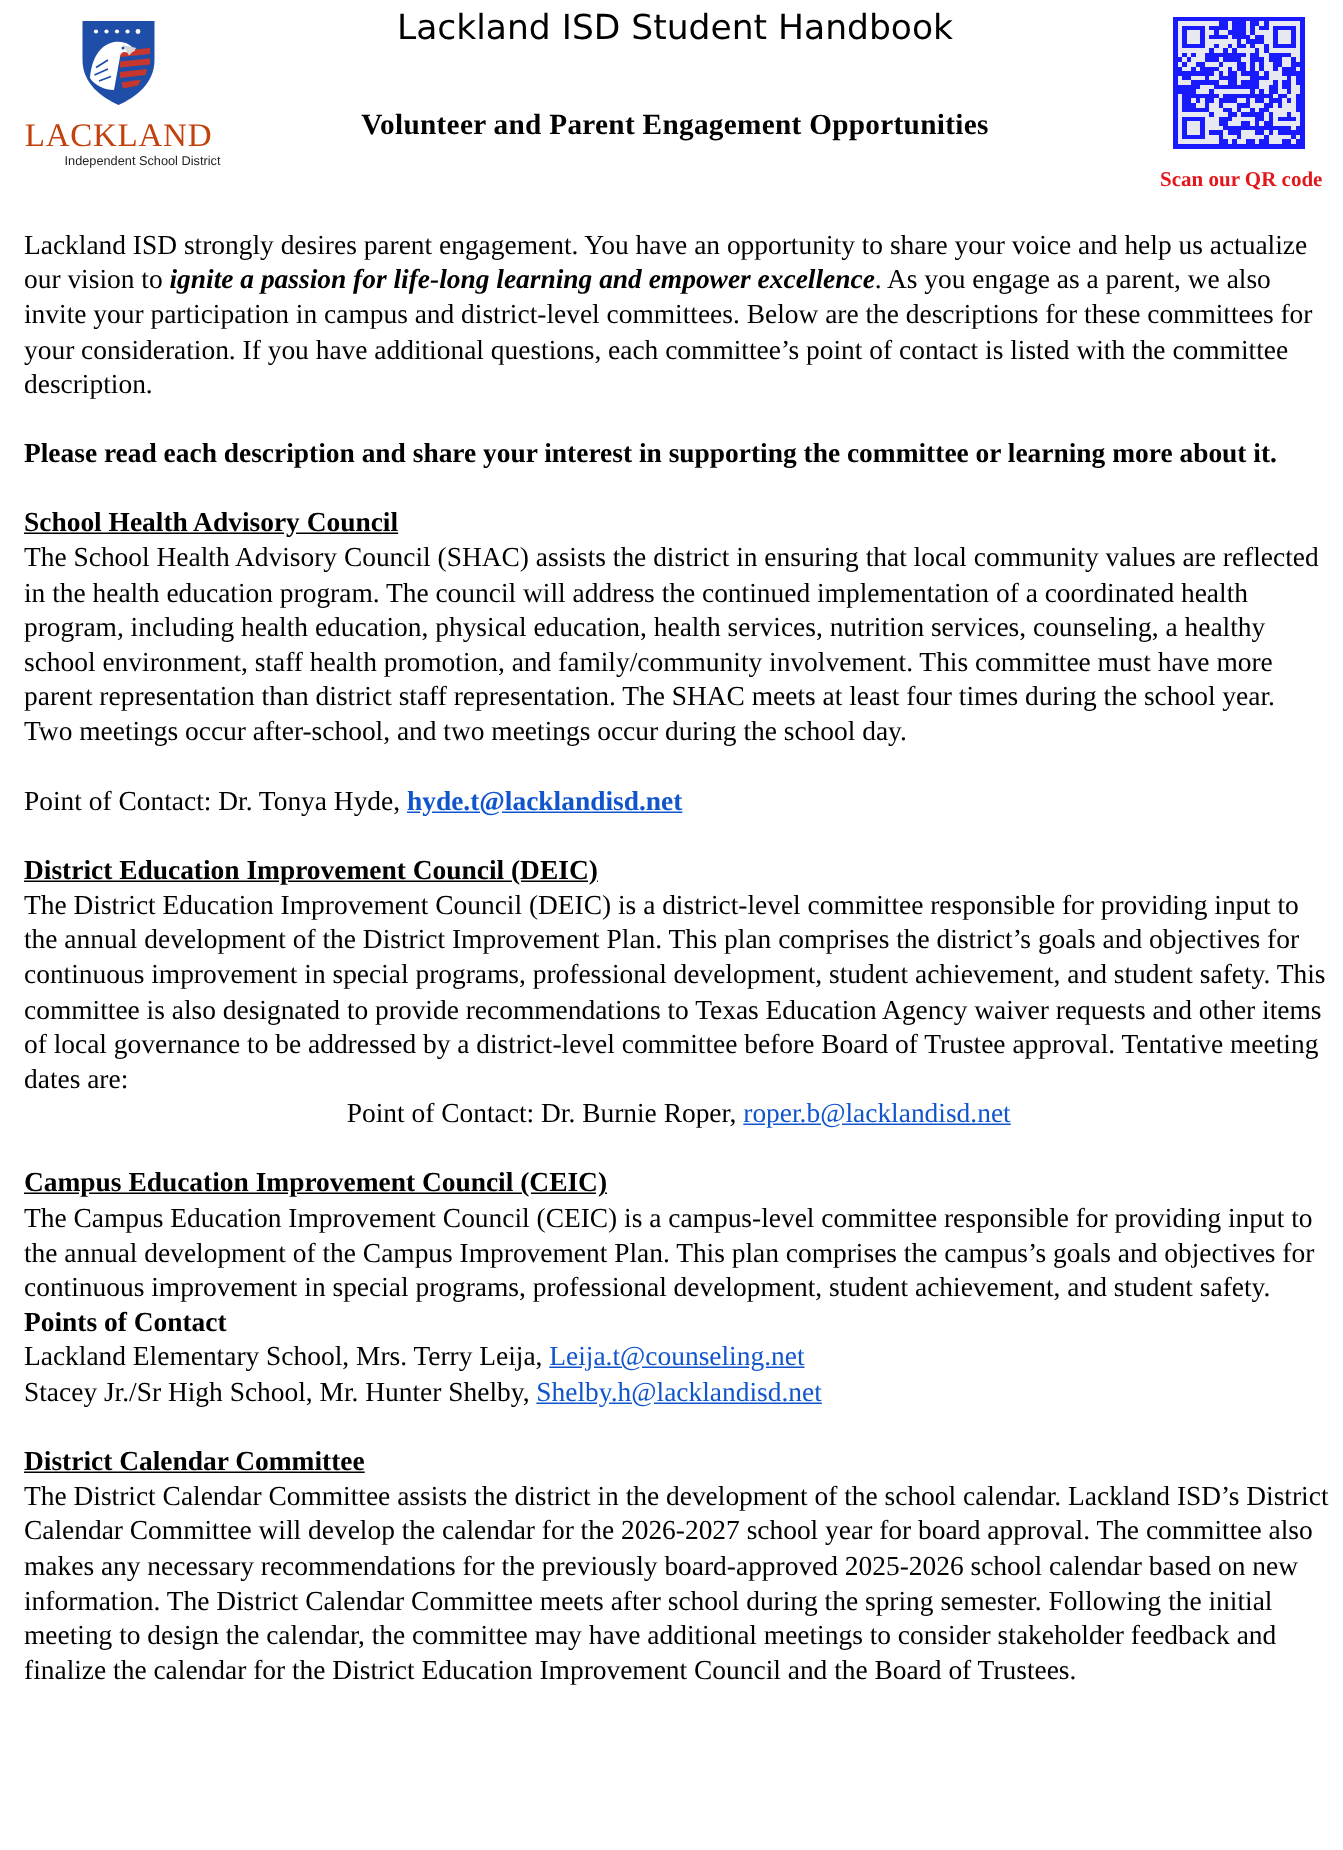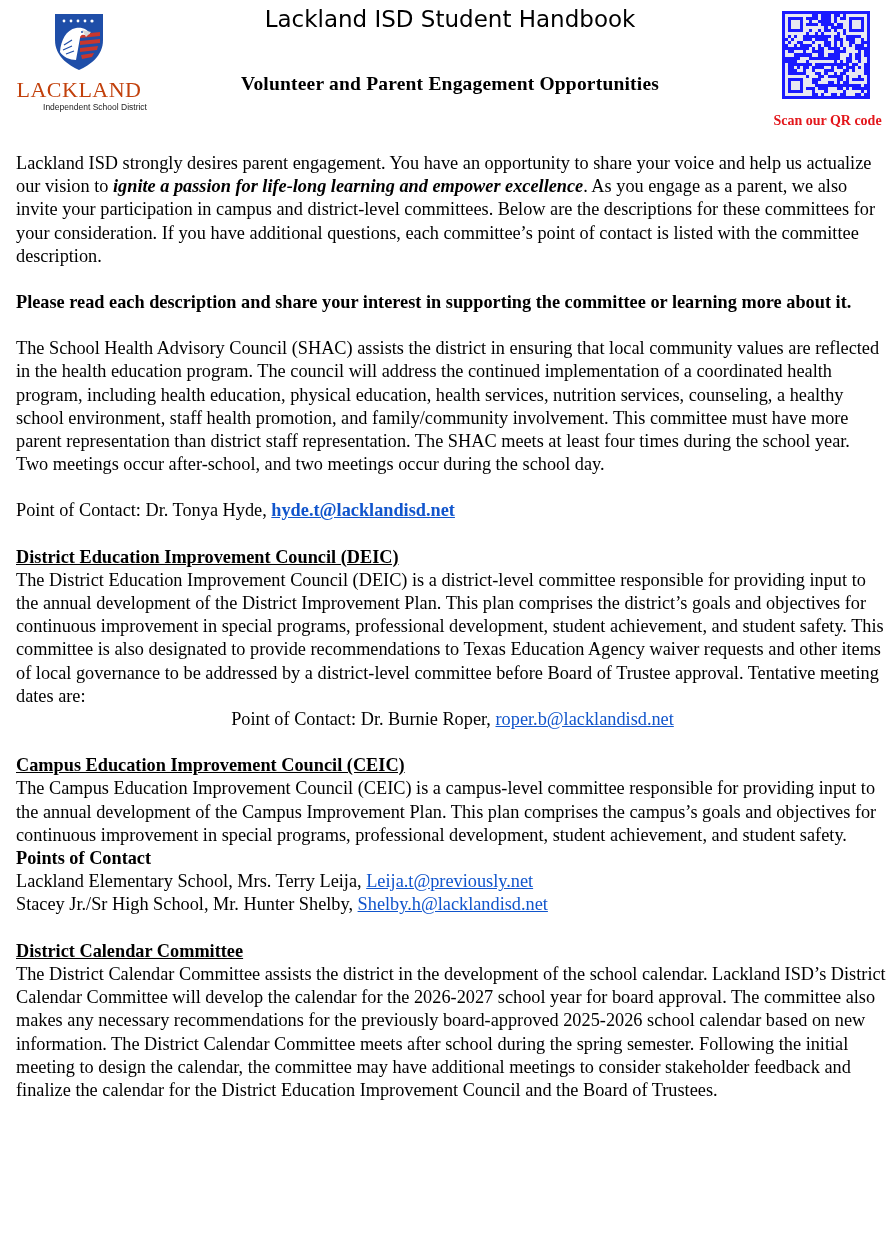--- a/index.html
+++ b/index.html
@@ -341,38 +341,39 @@
 
   <div class="content">
 
     <p><span>Lackland ISD strongly desires parent engagement. You have an opportunity to share your voice and help us actualize our vision to </span><span class="italic-bold">ignite a passion for life-long learning and empower excellence</span><span>.  As you engage as a parent, we also invite your participation in campus and district-level committees. Below are the descriptions for these committees for your consideration. If you have additional questions, each committee’s point of contact is listed with the committee description.</span></p>
     <div class="gap"></div>
 
     <p class="bold">Please read each description and share your interest in supporting the committee or learning more about it.</p>
     <div class="gap"></div>
 
     <section>
+      <p class="heading">School Health Advisory Council</p>
       <p>The School Health Advisory Council (SHAC) assists the district in ensuring that local community values are reflected in the health education program.  The council will address the continued implementation of a coordinated health program, including health education, physical education, health services, nutrition services, counseling, a healthy school environment, staff health promotion, and family/community involvement.  This committee must have more parent representation than district staff representation.  The SHAC meets at least four times during the school year.  Two meetings occur after-school, and two meetings occur during the school day.</p>
       <div class="gap"></div>
       <p><span>Point of Contact:  Dr. Tonya Hyde, </span><a class="link-bold" href="#">hyde.t@lacklandisd.net</a></p>
     </section>
     <div class="gap"></div>
 
     <section>
       <p class="heading">District Education Improvement Council (DEIC)</p>
       <p>The District Education Improvement Council (DEIC) is a district-level committee responsible for providing input to the annual development of the District Improvement Plan.  This plan comprises the district’s goals and objectives for continuous improvement in special programs, professional development, student achievement, and student safety.  This committee is also designated to provide recommendations to Texas Education Agency waiver requests and other items of local governance to be addressed by a district-level committee before Board of Trustee approval. Tentative meeting dates are:</p>
       <p class="contact-indent"><span>Point of Contact:  Dr. Burnie Roper, </span><a class="link" href="#">roper.b@lacklandisd.net</a></p>
     </section>
     <div class="gap"></div>
 
     <section>
       <p class="heading">Campus Education Improvement Council (CEIC)</p>
       <p>The Campus Education Improvement Council (CEIC) is a campus-level committee responsible for providing input to the annual development of the Campus Improvement Plan.  This plan comprises the campus’s goals and objectives for continuous improvement in special programs, professional development, student achievement, and student safety.</p>
       <p class="bold">Points of Contact</p>
-      <p><span>Lackland Elementary School, Mrs. Terry Leija, </span><a class="link" href="#">Leija.t@previously.net</a></p>
+      <p><span>Lackland Elementary School, Mrs. Terry Leija, </span><a class="link" href="#">Leija.t@counseling.net</a></p>
       <p><span>Stacey Jr./Sr High School, Mr. Hunter Shelby, </span><a class="link" href="#">Shelby.h@lacklandisd.net</a></p>
     </section>
     <div class="gap"></div>
 
     <section>
       <p class="heading">District Calendar Committee</p>
       <p>The District Calendar Committee assists the district in the development of the school calendar.  Lackland ISD’s District Calendar Committee will develop the calendar for the 2026-2027 school year for board approval. The committee also makes any necessary recommendations for the previously board-approved 2025-2026 school calendar based on new information.  The District Calendar Committee meets after school during the spring semester.  Following the initial meeting to design the calendar, the committee may have additional meetings to consider stakeholder feedback and finalize the calendar for the District Education Improvement Council and the Board of Trustees.</p>
     </section>
   </div>
 </div>

